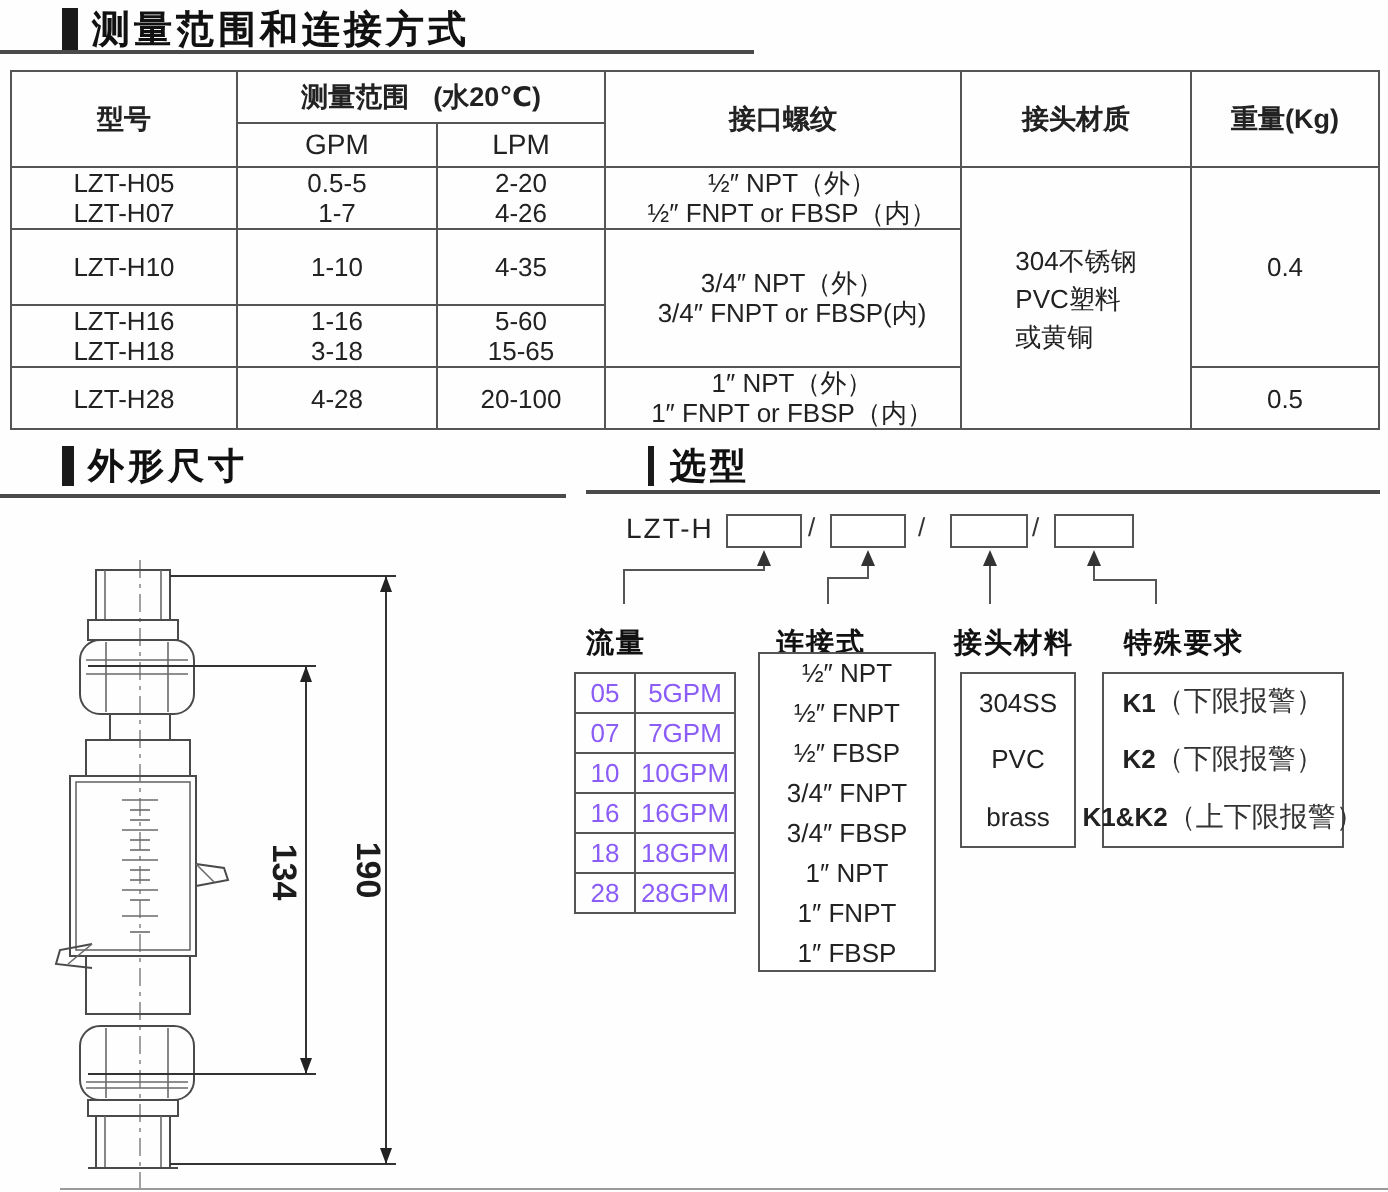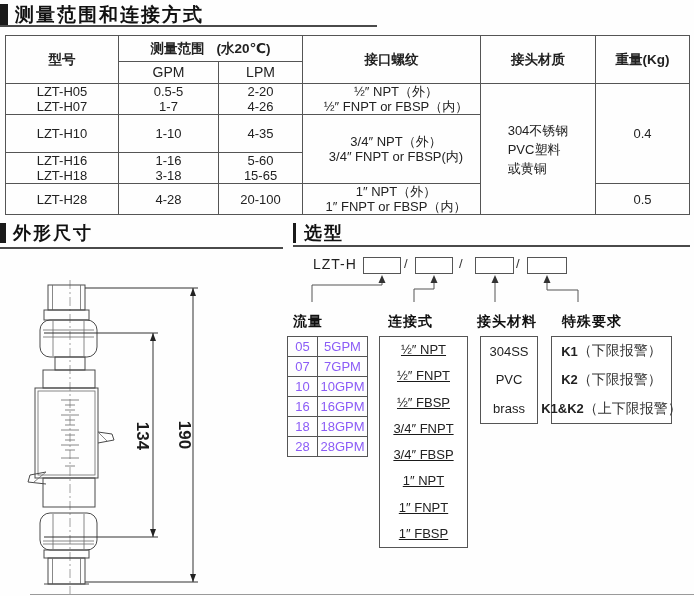--- a/index.html
+++ b/index.html
@@ -1,20 +1,20 @@
 <!DOCTYPE html>
 <html><head>
 <meta charset="utf-8">
 <style>
   * { margin:0; padding:0; box-sizing:border-box; }
   body { font-family:"Liberation Sans","DejaVu Sans",sans-serif; background:#fff; }
   .page { position:relative; width:694px; height:596px; background:#fefefe; overflow:hidden; color:#1a1a1a; }
 
   
-  .sec-title { position:absolute; display:flex; align-items:center; }
+  .sec-title { position:absolute; display:flex; align-items:center;padding-left:31px; }
   .accent-bar { display:inline-block; background:#1a1a1a; }
   .title-text { font-weight:bold; color:#111; letter-spacing:2px; }
   .t1 { left:0; top:2px; }
   .t1 .accent-bar { width:8px; height:23px; margin-right:7px; }
   .t1 .title-text { font-size:19px; }
   .t2 { left:0; top:221px; }
   .t2 .accent-bar { width:6px; height:20px; margin-right:7px; }
   .t2 .title-text { font-size:18px; }
   .t3 { left:293px; top:221px; }
   .t3 .accent-bar { width:3px; height:20px; margin-right:8px; }
@@ -56,21 +56,21 @@
   svg.leaders path { stroke:#555; stroke-width:1; fill:none; }
   svg.leaders polygon { fill:#333; }
   .sel-label { position:absolute; top:301px; font-size:14px; font-weight:bold; color:#111; letter-spacing:1px;margin-top:12px; }
   .lab-flow { left:293px; } .lab-conn { left:388px; } .lab-mat { left:477px; } .lab-spec { left:562px; }
 
   
   table.flow { position:absolute; left:287px; top:336px; border-collapse:collapse; table-layout:fixed; }
   table.flow td { border:1px solid #555; height:20px; font-size:13px; text-align:center; color:#8b5cf6; }
   
   .optbox { position:absolute; border:1px solid #555; background:#fff; display:flex; flex-direction:column; justify-content:space-around; }
-  .connbox { left:379px; top:336px; width:89px; height:212px;text-decoration:underline; }
+  .connbox { left:379px; top:326px; width:89px; height:160px; }
   .connbox .opt { font-size:13px; text-align:center; color:#222; line-height:20px; }
   .matbox { left:480px; top:336px; width:58px; height:88px; }
   .matbox .opt { font-size:13px; text-align:center; color:#222; }
   .specbox { left:551px; top:336px; width:121px; height:88px; }
   .sp-line { display:flex; align-items:center; justify-content:center; white-space:nowrap; }
   .sp-code { font-size:13px; font-weight:bold; color:#222; }
   .sp-desc { font-size:14px; color:#333; }
 
   .bottom-line { position:absolute; left:30px; top:594px; width:664px; height:1px; background:#9a9a9a; }
 </style>

